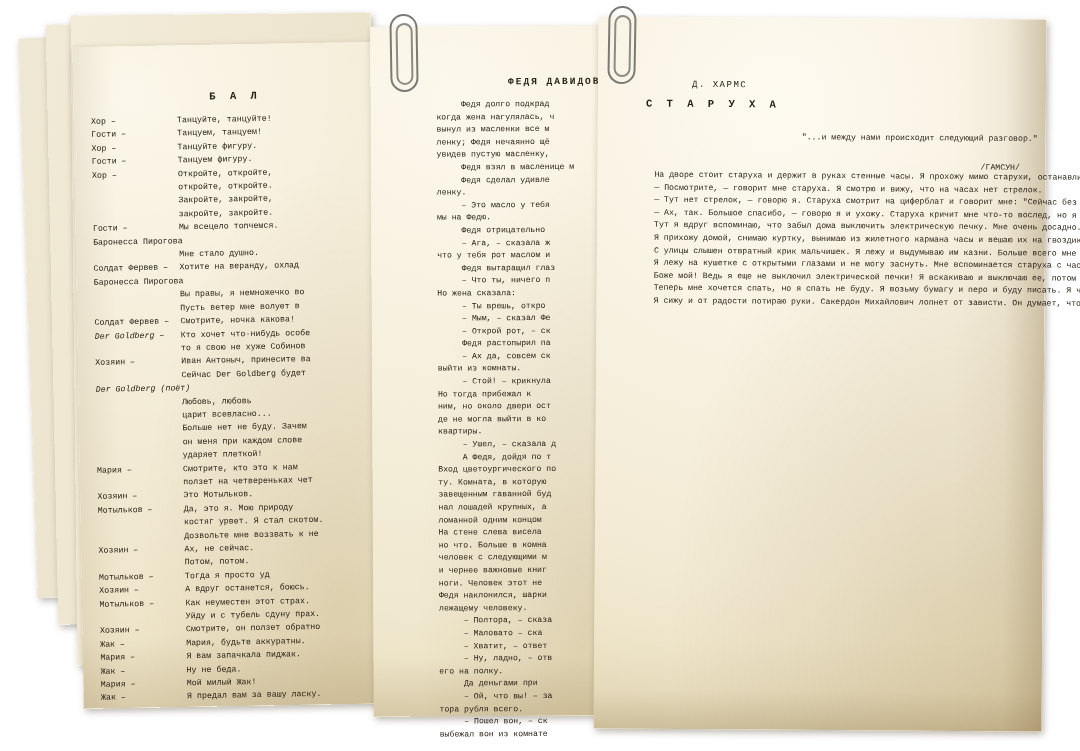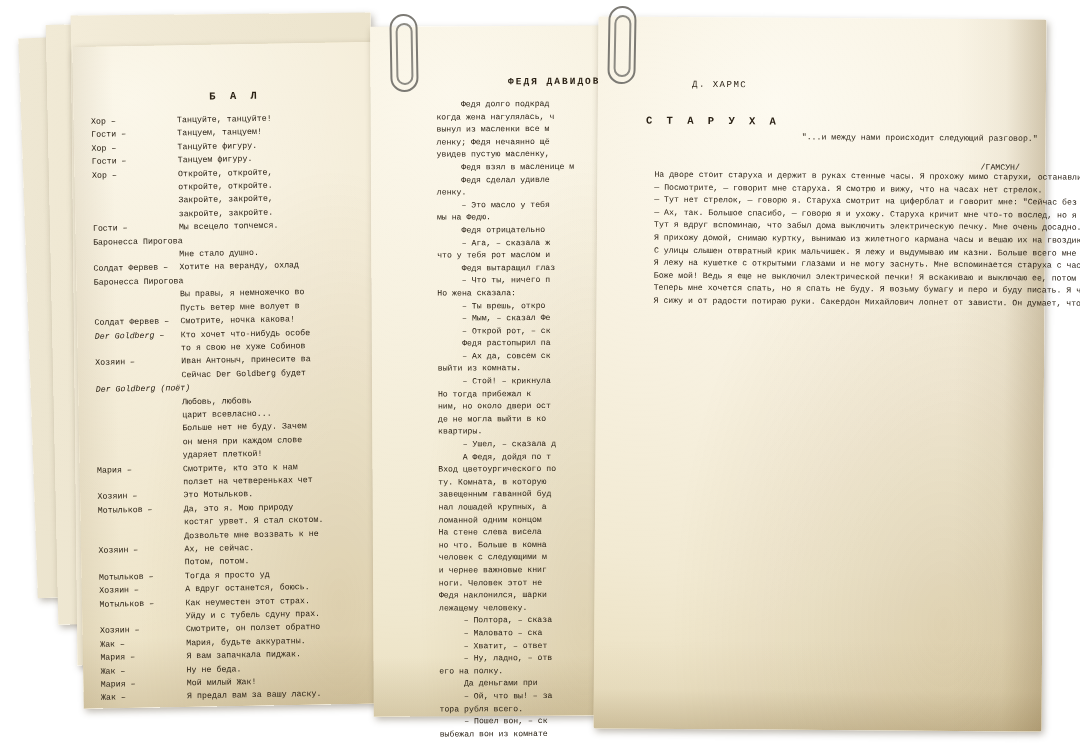--- a/index.html
+++ b/index.html
@@ -152,21 +152,21 @@
   }
 
   
   #staruha-author {
     left: 646px; top: 80px;
     font-size: 9px; letter-spacing: 1.5px;
     transform: rotate(0.4deg);
     margin-left: 46px;
   }
   #staruha-title {
-    left: 646px; top: 115px;
+    left: 646px; top: 98px;
     font-size: 10.5px; letter-spacing: 4px; font-weight: bold;
     transform: rotate(0.4deg);
   }
   #staruha-epigraph {
     left: 782px; top: 118px; width: 238px;
     font-size: 8.2px; line-height: 13px;
     transform: rotate(0.4deg);
   }
   #staruha-epigraph .src { display: block; text-align: right; margin-top: 3px; }
   #staruha-body {

